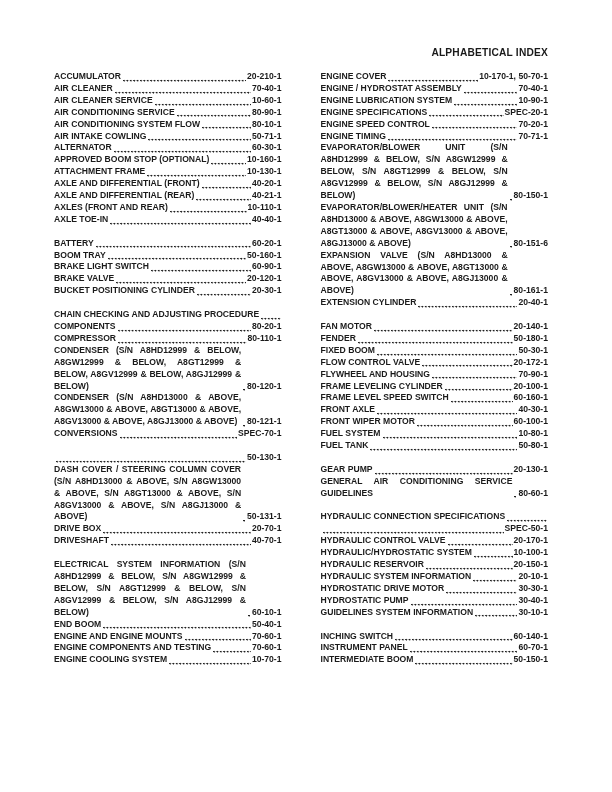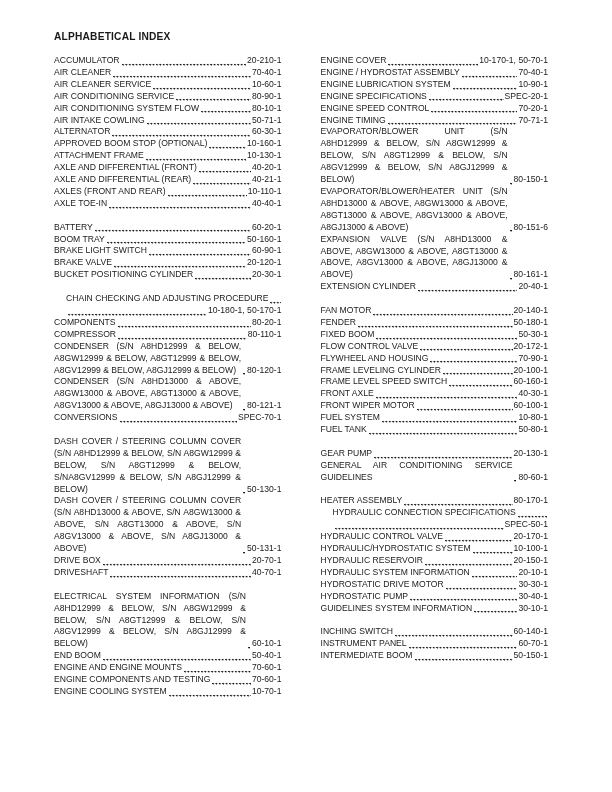--- a/index.html
+++ b/index.html
@@ -11,30 +11,31 @@
   }
   .page {
     box-sizing: border-box;
     width: 612px; height: 792px;
     padding: 31px 0 0 54px;
     overflow: hidden;
     background: #ffffff;
   }
   .title {
     width: 494px;
-    margin: 0 0 13px 0;
-    text-align: left;
+    margin: 16px 0 13px 0;
+    text-align: right;
     font-size: 10.2px;
     font-weight: bold;
     letter-spacing: 0.2px;
   }
   .columns {
     display: flex;
     gap: 39px;
     width: 494px;
+    font-weight: bold;
   }
   .col {
     width: 234px;
     font-size: 8.6px;
     line-height: 11.9px;
   }
   .group + .group { margin-top: 11.9px; }
   .entry {
     display: flex;
     align-items: flex-end;
@@ -48,21 +49,21 @@
     flex: 1 0 3px;
     align-self: flex-end;
     height: 9px;
     margin: 0 1px 1.2px 2px;
     background-image: radial-gradient(circle at 1.1px 7.6px, #222 0.75px, transparent 1.15px);
     background-size: 3.4px 9px;
     background-repeat: repeat-x;
     background-position: left bottom;
   }
   .entry.two-line { display: block; }
-  .entry.two-line .line { display: flex; align-items: flex-end; margin-left: 12px; }
+  .entry.two-line .line { display: flex; align-items: flex-end; }
   .entry.two-line .label { white-space: nowrap; overflow: hidden; }
 </style>
 </head>
 <body>
 
 <div class="page">
   <h1 class="title">ALPHABETICAL INDEX</h1>
   <div class="columns">
     <div class="col">
         <div class="group">
@@ -158,24 +159,20 @@
             <span class="dots"></span>
             <span class="page-ref">20-30-1</span>
           </div>
         </div>
         <div class="group">
           <div class="entry two-line">
             <div class="line">
               <span class="label">CHAIN CHECKING AND ADJUSTING PROCEDURE</span>
               <span class="dots"></span>
             </div>
-            <div class="line">
-              <span class="dots"></span>
-              <span class="page-ref">10-180-1, 50-170-1</span>
-            </div>
           </div>
           <div class="entry">
             <span class="label">COMPONENTS</span>
             <span class="dots"></span>
             <span class="page-ref">80-20-1</span>
           </div>
           <div class="entry">
             <span class="label">COMPRESSOR</span>
             <span class="dots"></span>
             <span class="page-ref">80-110-1</span>
@@ -191,21 +188,20 @@
             <span class="page-ref">80-121-1</span>
           </div>
           <div class="entry">
             <span class="label">CONVERSIONS</span>
             <span class="dots"></span>
             <span class="page-ref">SPEC-70-1</span>
           </div>
         </div>
         <div class="group">
           <div class="entry">
-            <span class="label">DASH COVER / STEERING COLUMN COVER (S/N A8HD12999 &amp; BELOW, S/N A8GW12999 &amp; BELOW, S/N A8GT12999 &amp; BELOW, S/NA8GV12999 &amp; BELOW, S/N A8GJ12999 &amp; BELOW)</span>
             <span class="dots"></span>
             <span class="page-ref">50-130-1</span>
           </div>
           <div class="entry">
             <span class="label">DASH COVER / STEERING COLUMN COVER (S/N A8HD13000 &amp; ABOVE, S/N A8GW13000 &amp; ABOVE, S/N A8GT13000 &amp; ABOVE, S/N A8GV13000 &amp; ABOVE, S/N A8GJ13000 &amp; ABOVE)</span>
             <span class="dots"></span>
             <span class="page-ref">50-131-1</span>
           </div>
           <div class="entry">
             <span class="label">DRIVE BOX</span>
@@ -362,25 +358,20 @@
             <span class="dots"></span>
             <span class="page-ref">20-130-1</span>
           </div>
           <div class="entry">
             <span class="label">GENERAL AIR CONDITIONING SERVICE GUIDELINES</span>
             <span class="dots"></span>
             <span class="page-ref">80-60-1</span>
           </div>
         </div>
         <div class="group">
-          <div class="entry">
-            <span class="label">HEATER ASSEMBLY</span>
-            <span class="dots"></span>
-            <span class="page-ref">80-170-1</span>
-          </div>
           <div class="entry two-line">
             <div class="line">
               <span class="label">HYDRAULIC CONNECTION SPECIFICATIONS</span>
               <span class="dots"></span>
             </div>
             <div class="line">
               <span class="dots"></span>
               <span class="page-ref">SPEC-50-1</span>
             </div>
           </div>

